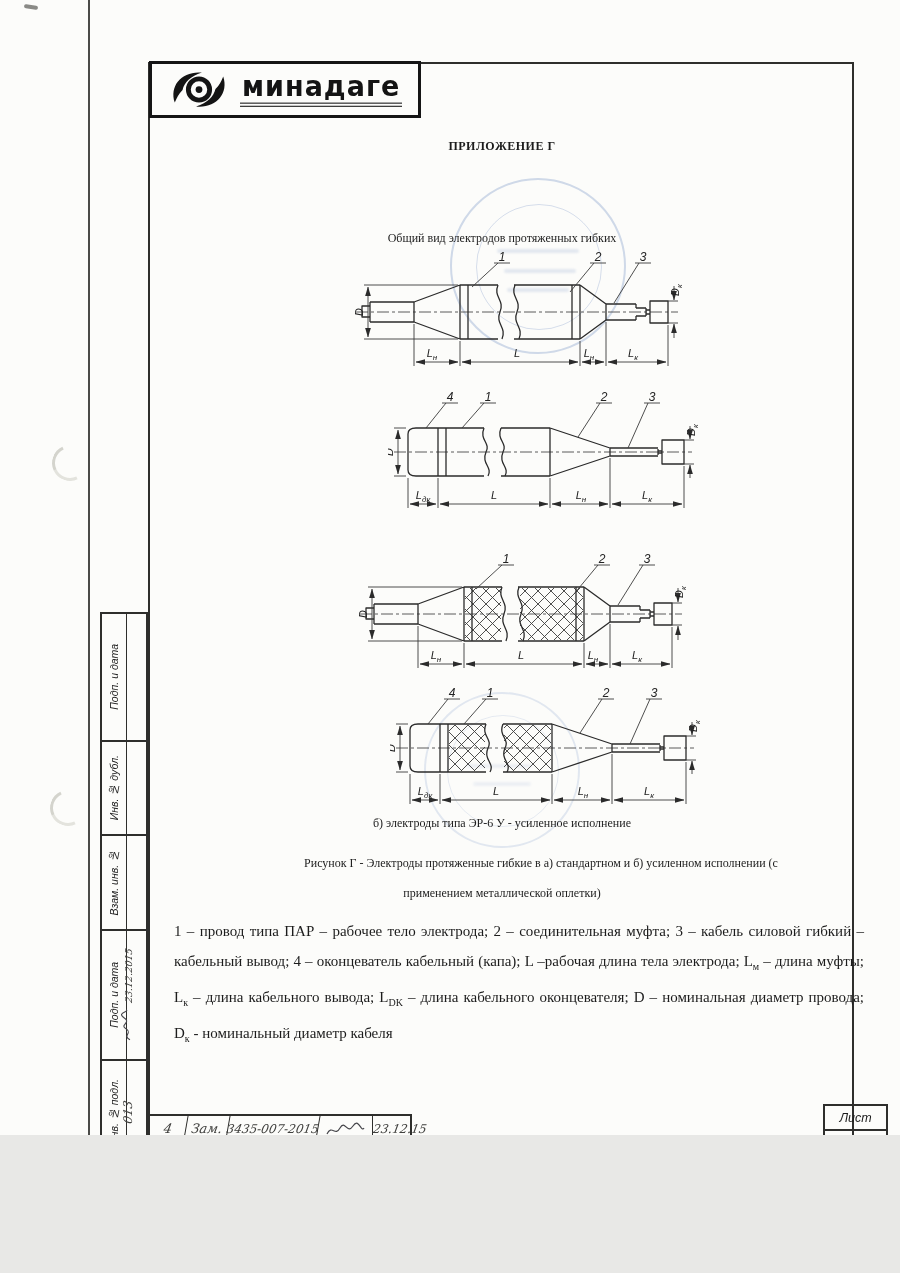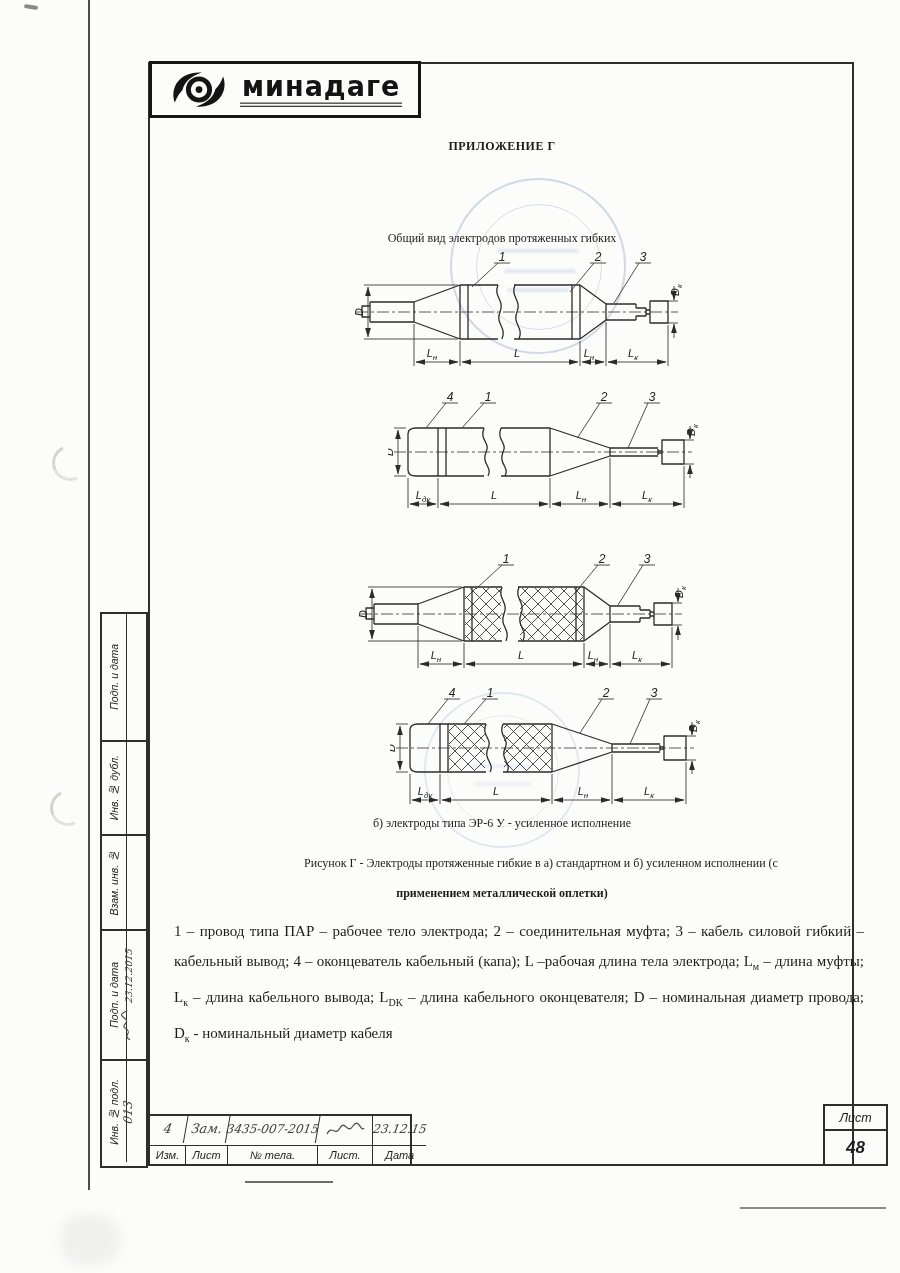--- a/index.html
+++ b/index.html
@@ -1,16 +1,16 @@
 <!DOCTYPE html>
 <html><head>
 <meta charset="utf-8">
 <style>
   html,body{margin:0;padding:0;background:#e8e8e6;}
-  .page{position:relative;width:900px;height:1273px;background:#fcfcfa;overflow:hidden;
+  .page{position:relative;width:900px;height:1135px;background:#fcfcfa;overflow:hidden;
         font-family:"Liberation Serif",serif;color:#1c1c1c;}
   .abs{position:absolute;}
   
   .scanline{left:88px;top:0;width:2px;height:1190px;background:#4b4b48;}
   .corner-mark{left:24px;top:5px;width:14px;height:4px;background:#8a8a86;transform:rotate(8deg);border-radius:2px;}
   .hole{width:30px;height:30px;border-radius:50%;border:3px solid transparent;border-left-color:#d4d4cd;border-bottom-color:#e3e3dd;transform:rotate(20deg);}
   .smudge{left:60px;top:1215px;width:60px;height:50px;background:#d9d9d4;opacity:.35;filter:blur(6px);border-radius:40%;}
   .artifact1{left:245px;top:1181px;width:88px;height:2px;background:#6d6d68;}
   .artifact2{left:740px;top:1207px;width:146px;height:1.5px;background:#8a8a85;}
   
@@ -280,21 +280,21 @@
     </g>
     <text class="cnum" x="62" y="11" text-anchor="middle">4</text>
     <text class="cnum" x="100" y="11" text-anchor="middle">1</text>
     <text class="cnum" x="216" y="11" text-anchor="middle">2</text>
     <text class="cnum" x="264" y="11" text-anchor="middle">3</text>
   </svg>
 
   <div class="abs cline" style="top:816px;">б) электроды типа ЭР-6 У - усиленное исполнение</div>
 
   <div class="abs cline" style="top:856px;margin-left:39px;">Рисунок Г - Электроды протяженные гибкие в а) стандартном и б) усиленном исполнении (с</div>
-  <div class="abs cline" style="top:886px;font-weight:bold;">применением металлической оплетки)</div>
+  <div class="abs cline" style="top:886px;">применением металлической оплетки)</div>
 
   <div class="abs legend"><span>1 – провод типа ПАР – рабочее тело электрода; 2 – соединительная муфта; 3 – кабель силовой гибкий – кабельный вывод; 4 – оконцеватель кабельный (капа); L –рабочая длина тела электрода; L</span><sub>м</sub><span> – длина муфты; L</span><sub>к</sub><span> – длина кабельного вывода; L</span><sub>DK</sub><span> – длина кабельного оконцевателя; D – номинальная диаметр провода; D</span><sub>к</sub><span> - номинальный диаметр кабеля</span></div>
 
   <div class="abs sidebar">
     <div class="scell" style="height:128px;">
       <div class="slab">
           <span>Подп. и дата</span>
         </div>
     </div>
     <div class="scell" style="height:94px;">

